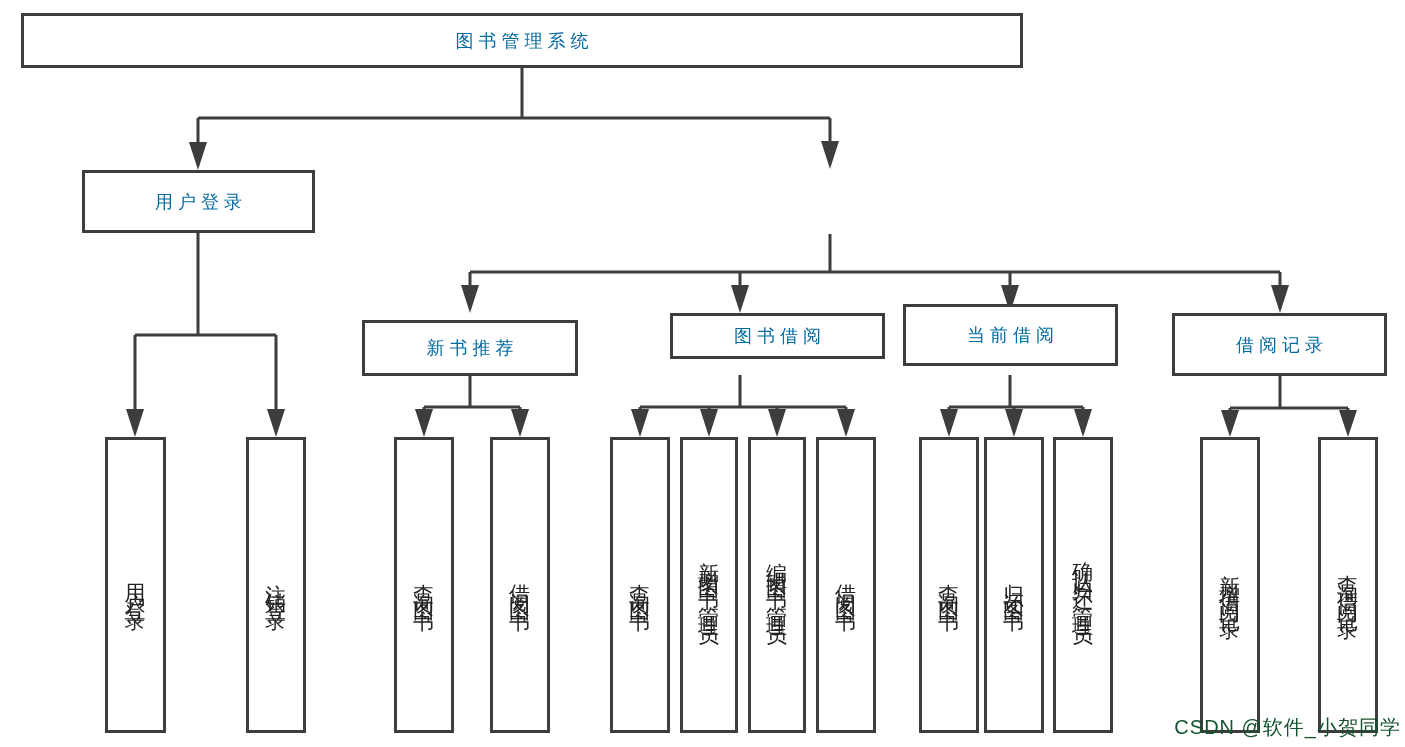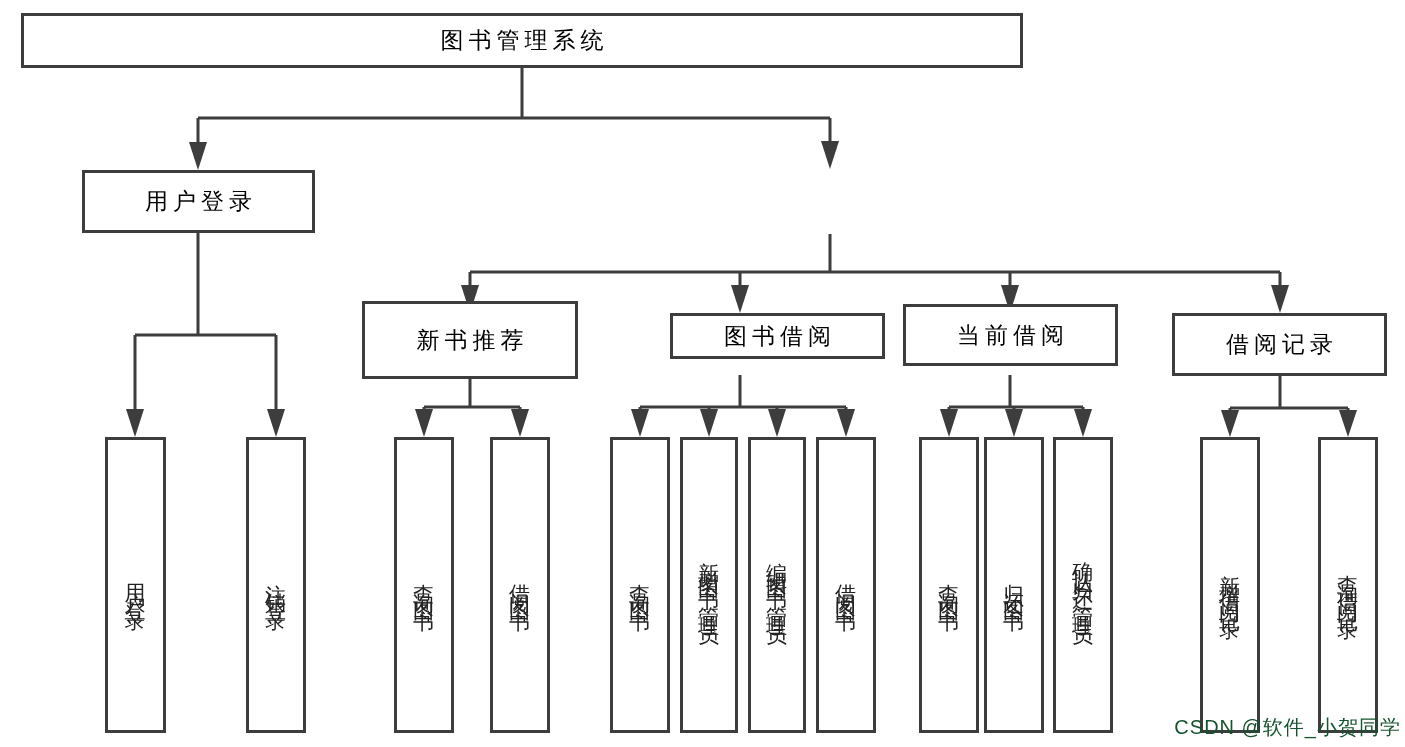--- a/index.html
+++ b/index.html
@@ -6,21 +6,21 @@
   #stage{
     position:relative;width:1405px;height:747px;background:#ffffff;overflow:hidden;
     font-family:"Liberation Sans","DejaVu Sans",sans-serif;color:#222222;
   }
   #wires{position:absolute;left:0;top:0;width:1405px;height:747px;}
   .node{
     position:absolute;box-sizing:border-box;background:#ffffff;
     border:3px solid #3d3d3d;display:grid;place-items:center;z-index:2;
   }
   .node-h span{
-    font-size:23px;letter-spacing:5px;text-indent:5px;color:#000000;white-space:nowrap;
+    font-size:18px;letter-spacing:5px;text-indent:5px;color:#0369a1;white-space:nowrap;
   }
   .node-v span{
     writing-mode:vertical-lr;text-orientation:mixed;
     font-size:21px;letter-spacing:9px;line-height:1;color:#222222;white-space:nowrap;
   }
   .watermark{
     position:absolute;right:4px;bottom:6px;z-index:5;
     font-size:20px;color:#14532d;letter-spacing:1px;white-space:nowrap;
   }
 </style>
@@ -93,21 +93,21 @@
   </svg>
 
   <div class="node node-h" style="left:21px;top:13px;width:1002px;height:55px">
     <span>图书管理系统</span>
   </div>
 
   <div class="node node-h" style="left:82px;top:170px;width:233px;height:63px">
     <span>用户登录</span>
   </div>
 
-  <div class="node node-h" style="left:362px;top:301px;width:216px;height:78px">
+  <div class="node node-h" style="left:362px;top:320px;width:216px;height:56px">
     <span>新书推荐</span>
   </div>
   <div class="node node-h" style="left:670px;top:313px;width:215px;height:46px">
     <span>图书借阅</span>
   </div>
   <div class="node node-h" style="left:903px;top:304px;width:215px;height:62px">
     <span>当前借阅</span>
   </div>
   <div class="node node-h" style="left:1172px;top:313px;width:215px;height:63px">
     <span>借阅记录</span>

